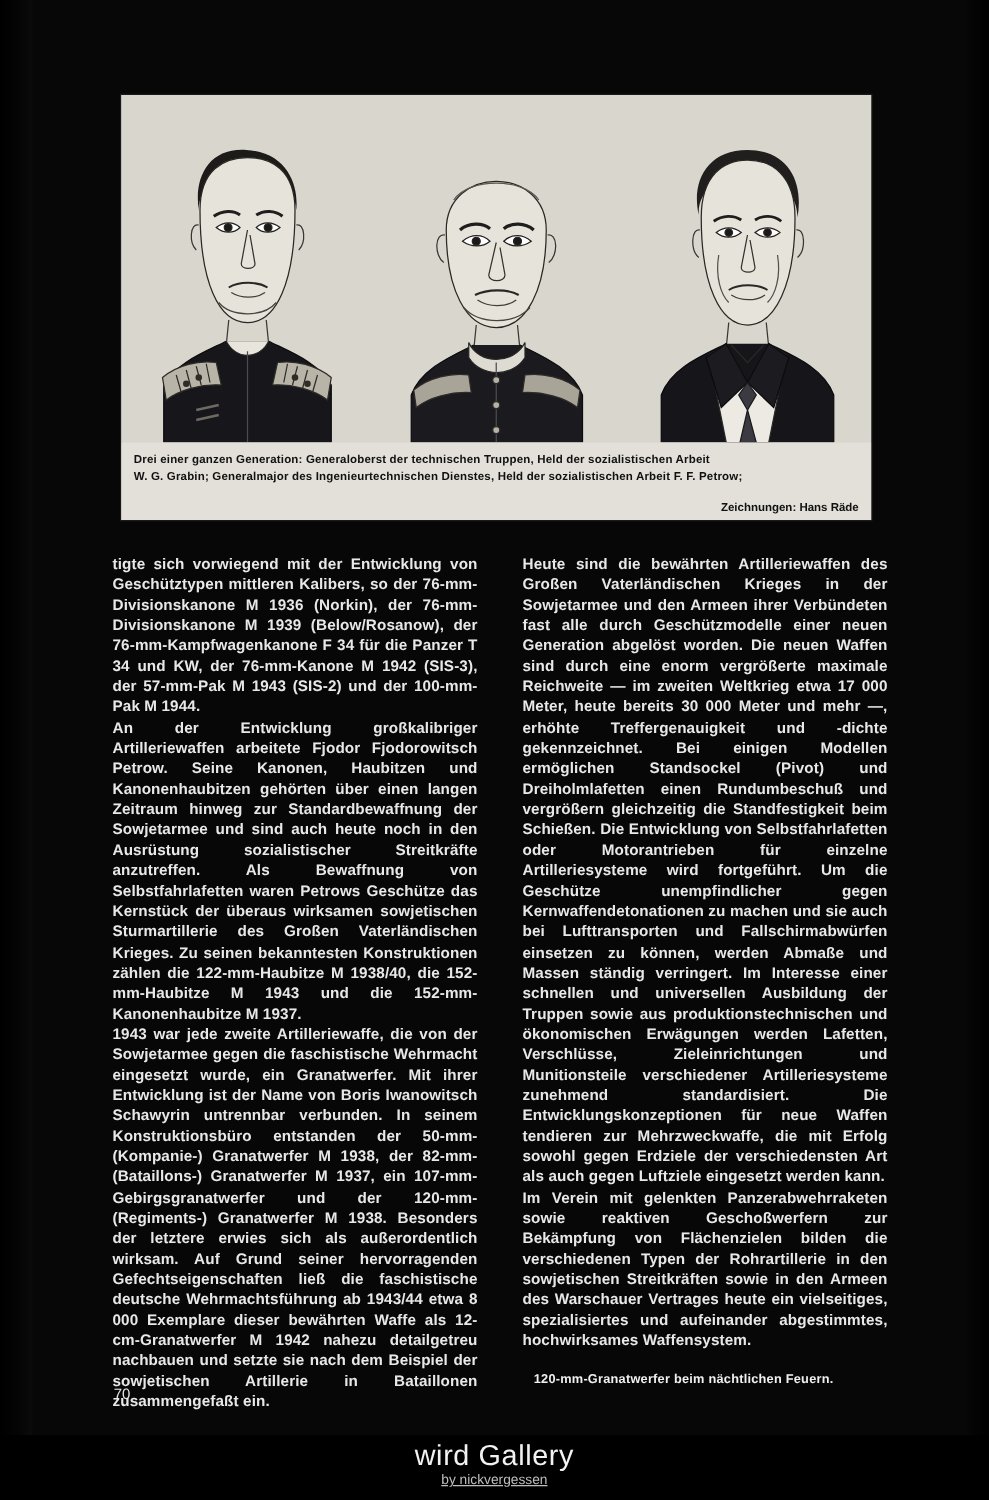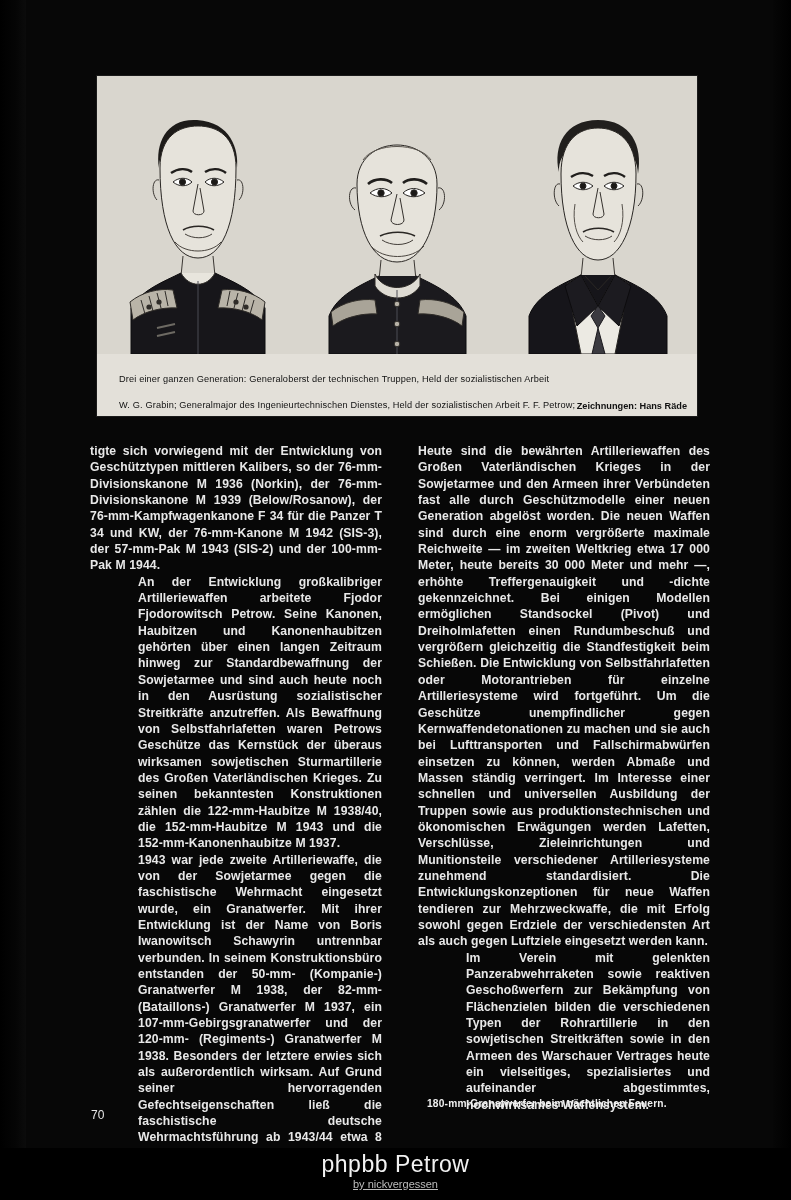--- a/index.html
+++ b/index.html
@@ -67,24 +67,24 @@
     position: absolute;
     left: 0;
     top: 278px;
     width: 600px;
     height: 62px;
     background: #e3e0d9;
     box-sizing: border-box;
     padding: 7px 10px 4px 10px;
   }
   .caption p {
-    margin: 12px;
+    margin: 0;
     font-size: 9.2px;
     line-height: 13.5px;
-    font-weight: normal;
+    font-weight: bold;
     color: #111;
     letter-spacing: 0.15px;
     text-align: justify;
   }
   .caption .credit {
     position: absolute;
     right: 10px;
     bottom: 5px;
     font-size: 9.2px;
     font-weight: bold;
@@ -107,21 +107,21 @@
     color: #e8e8e8;
     font-size: 12.2px;
     line-height: 16.35px;
     text-align: justify;
     text-justify: inter-word;
     letter-spacing: 0.1px;
   }
   .col p {
     margin: 0;
   }
-  .col p + p { margin-top: 0px; margin-left: 48px; }
+  .col p + p { margin-top: 0px; }
 
   .figure-caption {
     position: absolute;
     left: 427px;
     top: 1098px;
     width: 290px;
     color: #f0f0f0;
     font-size: 10.2px;
     font-weight: bold;
     letter-spacing: 0.2px;
@@ -326,22 +326,22 @@
       <p>tigte sich vorwiegend mit der Entwicklung von Geschütztypen mittleren Kalibers, so der 76-mm-Divisionskanone M 1936 (Norkin), der 76-mm-Divisionskanone M 1939 (Below/Rosanow), der 76-mm-Kampfwagenkanone F 34 für die Panzer T 34 und KW, der 76-mm-Kanone M 1942 (SIS-3), der 57-mm-Pak M 1943 (SIS-2) und der 100-mm-Pak M 1944.</p>
       <p>An der Entwicklung großkalibriger Artilleriewaffen arbeitete Fjodor Fjodorowitsch Petrow. Seine Kanonen, Haubitzen und Kanonenhaubitzen gehörten über einen langen Zeitraum hinweg zur Standardbewaffnung der Sowjetarmee und sind auch heute noch in den Ausrüstung sozialistischer Streitkräfte anzutreffen. Als Bewaffnung von Selbstfahrlafetten waren Petrows Geschütze das Kernstück der überaus wirksamen sowjetischen Sturmartillerie des Großen Vaterländischen Krieges. Zu seinen bekanntesten Konstruktionen zählen die 122-mm-Haubitze M 1938/40, die 152-mm-Haubitze M 1943 und die 152-mm-Kanonenhaubitze M 1937.</p>
       <p>1943 war jede zweite Artilleriewaffe, die von der Sowjetarmee gegen die faschistische Wehrmacht eingesetzt wurde, ein Granatwerfer. Mit ihrer Entwicklung ist der Name von Boris Iwanowitsch Schawyrin untrennbar verbunden. In seinem Konstruktionsbüro entstanden der 50-mm- (Kompanie-) Granatwerfer M 1938, der 82-mm- (Bataillons-) Granatwerfer M 1937, ein 107-mm-Gebirgsgranatwerfer und der 120-mm- (Regiments-) Granatwerfer M 1938. Besonders der letztere erwies sich als außerordentlich wirksam. Auf Grund seiner hervorragenden Gefechtseigenschaften ließ die faschistische deutsche Wehrmachtsführung ab 1943/44 etwa 8 000 Exemplare dieser bewährten Waffe als 12-cm-Granatwerfer M 1942 nahezu detailgetreu nachbauen und setzte sie nach dem Beispiel der sowjetischen Artillerie in Bataillonen zusammengefaßt ein.</p>
     </div>
     <div class="col">
       <p>Heute sind die bewährten Artilleriewaffen des Großen Vaterländischen Krieges in der Sowjetarmee und den Armeen ihrer Verbündeten fast alle durch Geschützmodelle einer neuen Generation abgelöst worden. Die neuen Waffen sind durch eine enorm vergrößerte maximale Reichweite — im zweiten Weltkrieg etwa 17 000 Meter, heute bereits 30 000 Meter und mehr —, erhöhte Treffergenauigkeit und -dichte gekennzeichnet. Bei einigen Modellen ermöglichen Standsockel (Pivot) und Dreiholmlafetten einen Rundumbeschuß und vergrößern gleichzeitig die Standfestigkeit beim Schießen. Die Entwicklung von Selbstfahrlafetten oder Motorantrieben für einzelne Artilleriesysteme wird fortgeführt. Um die Geschütze unempfindlicher gegen Kernwaffendetonationen zu machen und sie auch bei Lufttransporten und Fallschirmabwürfen einsetzen zu können, werden Abmaße und Massen ständig verringert. Im Interesse einer schnellen und universellen Ausbildung der Truppen sowie aus produktionstechnischen und ökonomischen Erwägungen werden Lafetten, Verschlüsse, Zieleinrichtungen und Munitionsteile verschiedener Artilleriesysteme zunehmend standardisiert. Die Entwicklungskonzeptionen für neue Waffen tendieren zur Mehrzweckwaffe, die mit Erfolg sowohl gegen Erdziele der verschiedensten Art als auch gegen Luftziele eingesetzt werden kann.</p>
       <p>Im Verein mit gelenkten Panzerabwehrraketen sowie reaktiven Geschoßwerfern zur Bekämpfung von Flächenzielen bilden die verschiedenen Typen der Rohrartillerie in den sowjetischen Streitkräften sowie in den Armeen des Warschauer Vertrages heute ein vielseitiges, spezialisiertes und aufeinander abgestimmtes, hochwirksames Waffensystem.</p>
     </div>
   </div>
 
-  <div class="figure-caption">180-mm-Granatwerfer beim nächtlichen Feuern.</div>
+  <div class="figure-caption">120-mm-Granatwerfer beim nächtlichen Feuern.</div>
 
   <div class="folio">70</div>
 
 </div>
 
 <div id="watermark">
-  <div class="wm-main">phpbb Petrow</div>
+  <div class="wm-main">wird Gallery</div>
   <div class="wm-sub">by nickvergessen</div>
 </div>
 
 </body></html>

